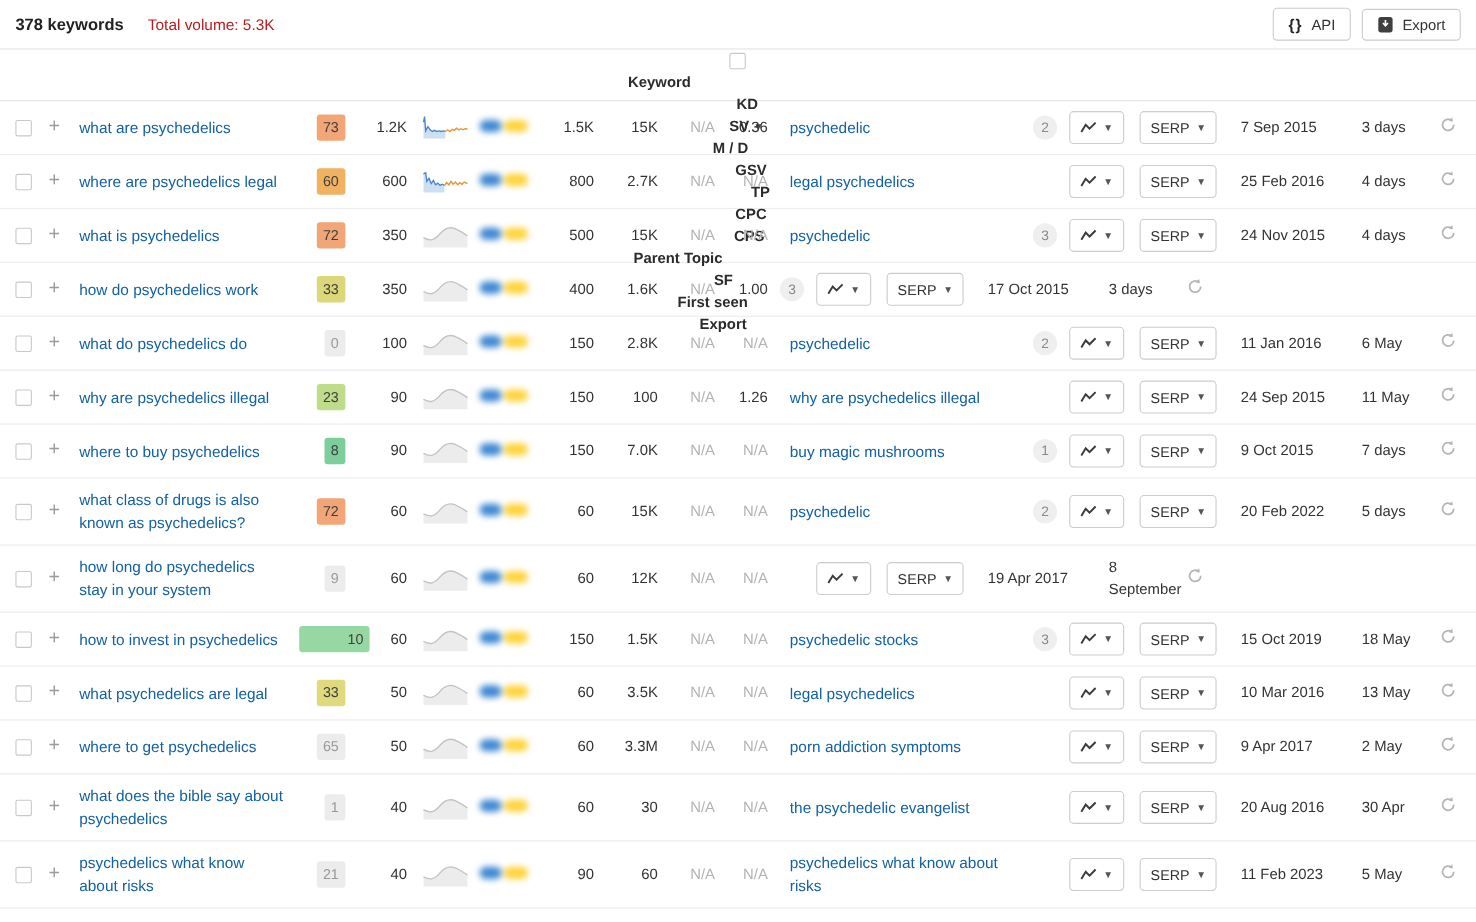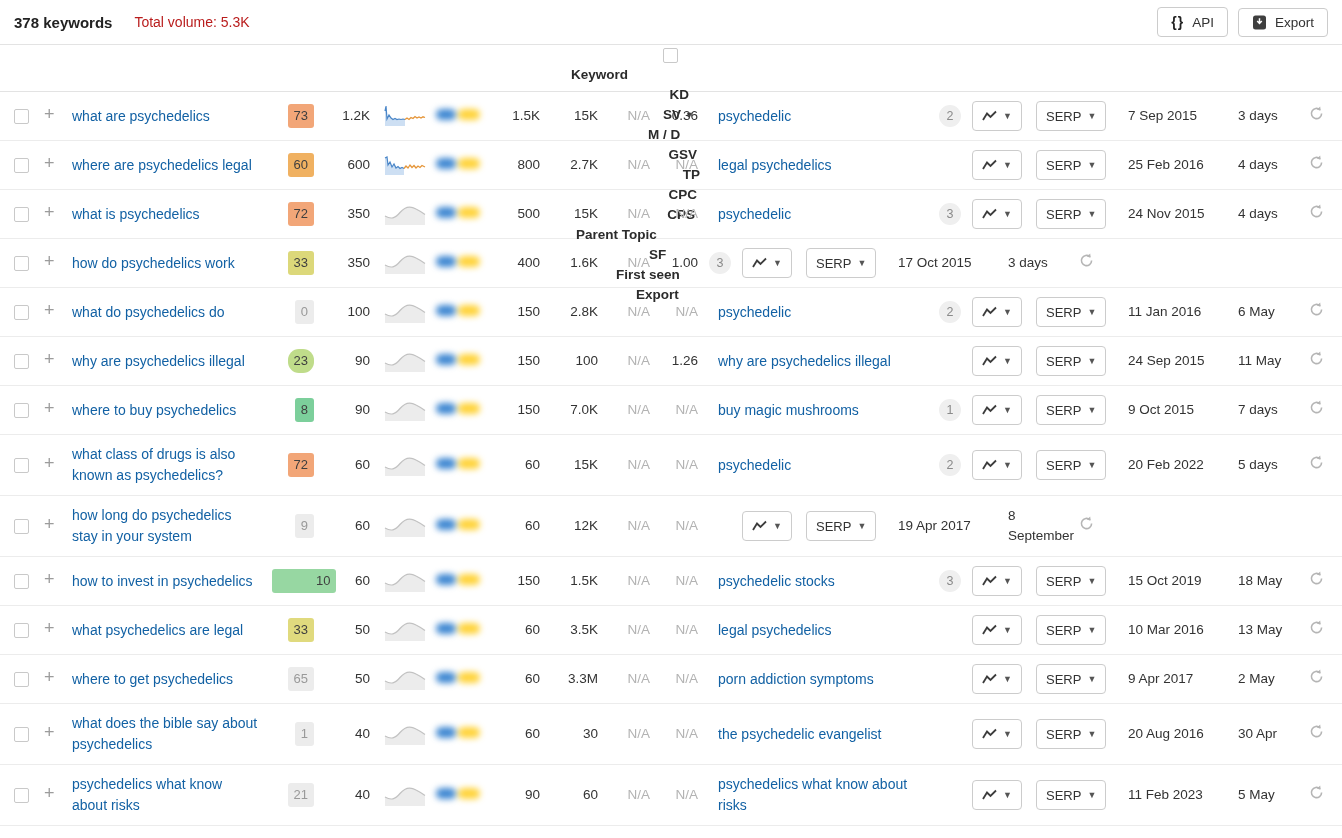--- a/index.html
+++ b/index.html
@@ -363,21 +363,21 @@
         <path d="M13.6 8.5 a5.1 5.1 0 1 1 -1.6 -3.7" fill="none" stroke="#b5b5b5" stroke-width="1.6"></path>
         <path d="M12.2 1.6 L12.7 5.4 L8.9 4.8 Z" fill="#b5b5b5"></path>
       </svg>
     </div>
   </div>
 
   <div class="row">
     <div class="cell c-check"><span class="checkbox"></span></div>
     <div class="cell c-plus"><span class="plus">+</span></div>
     <div class="cell c-keyword"><a class="link">why are psychedelics illegal</a></div>
-    <div class="cell c-kd"><span class="kd-badge" style="background: rgb(191, 220, 138); border-radius: 11px;">23</span></div>
+    <div class="cell c-kd"><span class="kd-badge" style="background: rgb(191, 220, 138);">23</span></div>
     <div class="cell c-sv num">90</div>
     <div class="cell c-spark">
       <svg class="spark" width="42" height="26" viewBox="0 0 42 26">
         <path class="sp-fill" fill="#ececec" d="M1,15 C7,18.5 11,17.5 16,11.5 C21,5.5 27,5 32,8 C36,10 39,12 41,13.5 L41,24 L1,24 Z"></path>
         <path class="sp-line" fill="none" stroke="#c2c2c2" stroke-width="1.2" d="M1,15 C7,18.5 11,17.5 16,11.5 C21,5.5 27,5 32,8 C36,10 39,12 41,13.5"></path>
         <path class="sp-line2" fill="none" stroke="none" stroke-width="1.3" d=""></path>
       </svg>
     </div>
     <div class="cell c-md">
       <span class="md-blur">

